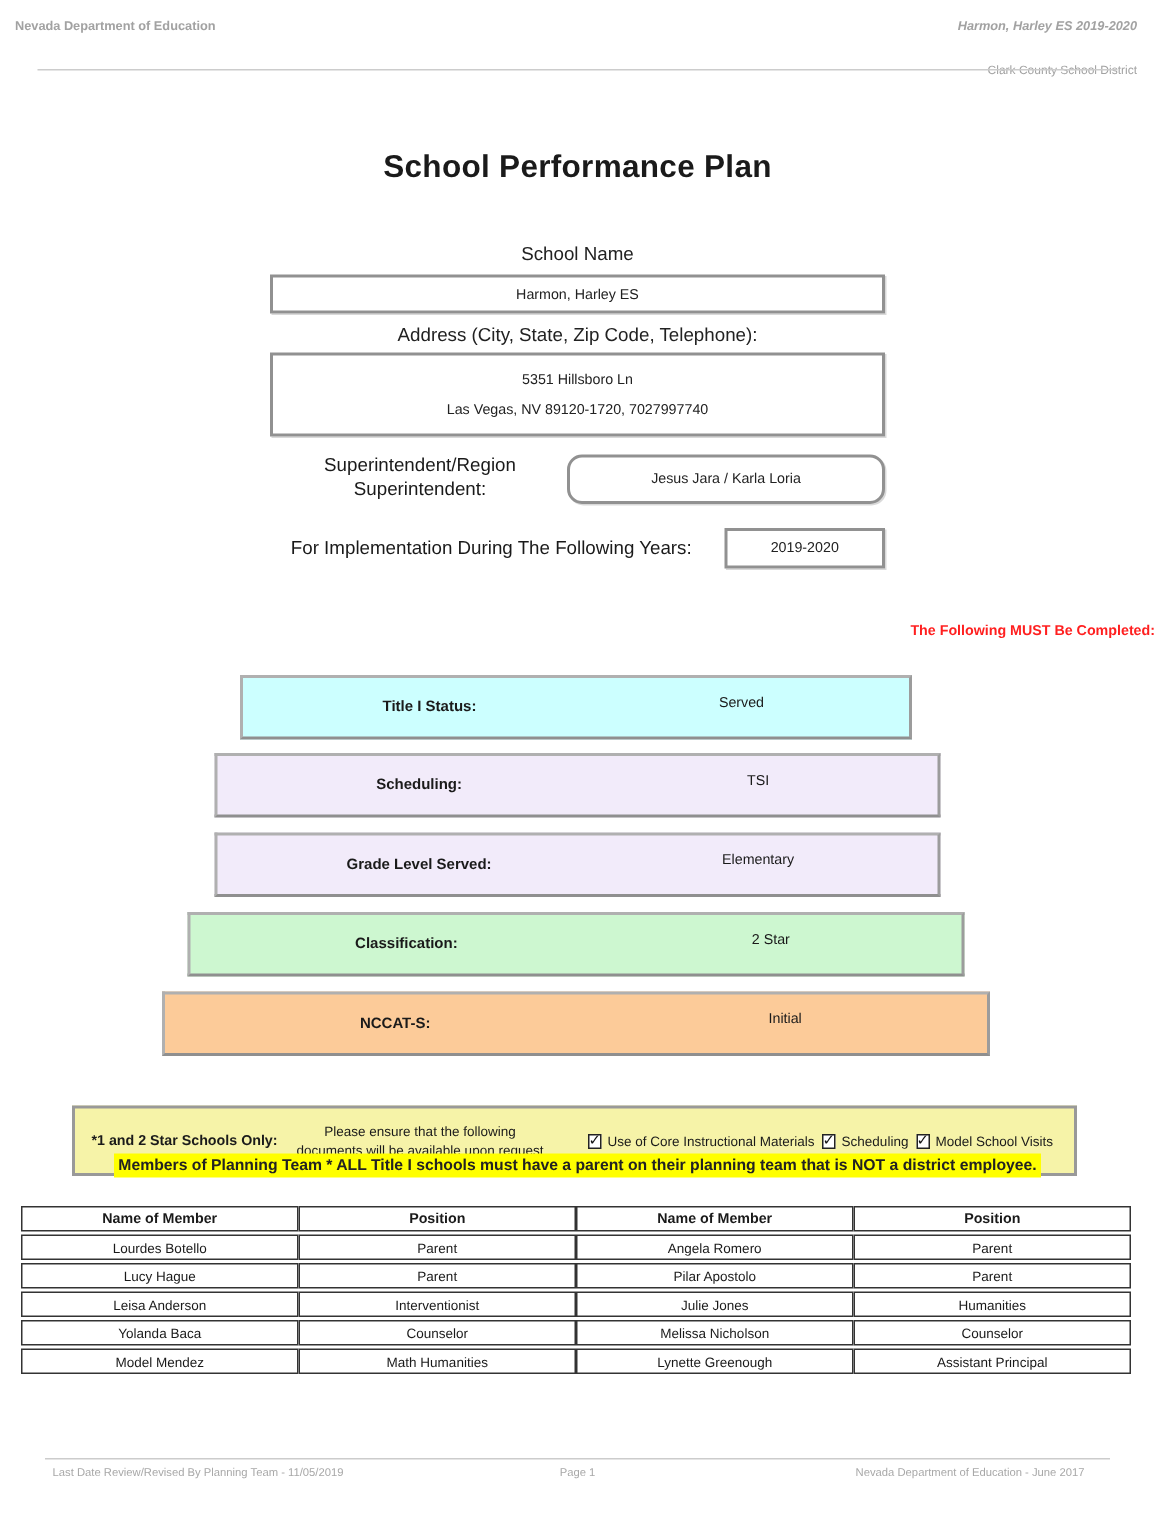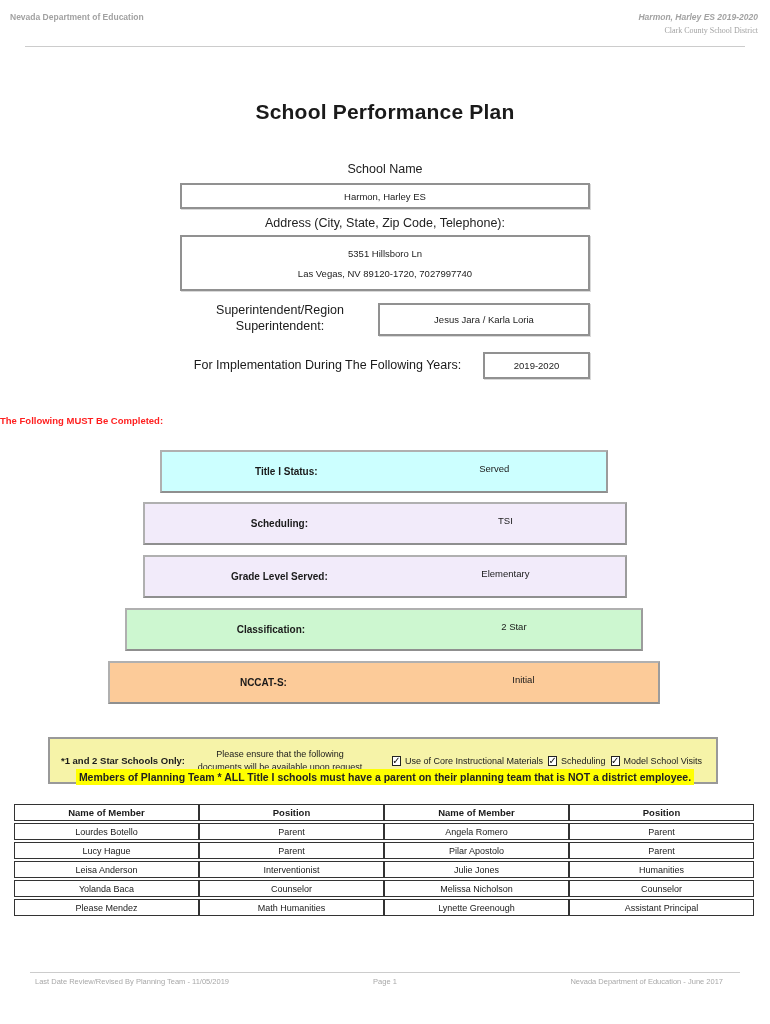--- a/index.html
+++ b/index.html
@@ -13,21 +13,21 @@
     color: #1a1a1a;
     overflow: hidden;
     margin: 0 auto;
   }
   .abs { position: absolute; }
 
   
   .hdr-left { left: 10px; top: 12px; font-size: 8.5px; font-weight: bold; color: #a2a2a2; }
   .hdr-right { right: 12px; top: 12px; text-align: right; color: #a2a2a2; }
   .hdr-right .l1 { font-size: 8.5px; font-weight: bold; font-style: italic; }
-  .hdr-right .l2 { font-size: 8px; margin-top: 4px; font-family: Liberation Serif, serif; }
+  .hdr-right .l2 { font-size: 8px; margin-top: 20px; }
   .rule { height: 0; border-top: 1px solid #cccccc; }
   .rule-top { left: 25px; right: 25px; top: 46px; }
   .rule-bottom { left: 30px; right: 30px; top: 972px; }
   .ftr { top: 977px; font-size: 7.5px; color: #a8a8a8; }
   .ftr-left { left: 35px; }
   .ftr-center { left: 0; width: 100%; text-align: center; }
   .ftr-right { right: 47px; }
 
   
   .doc-title { left: 0; top: 100px; width: 100%; text-align: center; font-size: 21px; font-weight: bold; letter-spacing: 0.2px; }
@@ -38,25 +38,25 @@
     border: 2px solid #919191;
     background: #ffffff;
     display: flex; flex-direction: column;
     align-items: center; justify-content: center;
     font-size: 9.5px; color: #222;
     box-shadow: 1px 1px 0 #d9d9d9;
   }
   .box-school { left: 180px; top: 183px; width: 410px; height: 26px; }
   .box-address { left: 180px; top: 235px; width: 410px; height: 56px; gap: 9px; }
   .lbl-supt { left: 180px; top: 303px; width: 200px; text-align: center; font-size: 12.5px; line-height: 1.25; }
-  .box-supt { left: 378px; top: 303px; width: 212px; height: 33px; }
+  .box-supt { left: 378px; top: 303px; width: 212px; height: 33px; border-radius: 10px; }
   .lbl-impl { left: 185px; top: 358px; width: 285px; text-align: center; font-size: 12.5px; }
   .box-impl { left: 483px; top: 352px; width: 107px; height: 27px; }
 
-  .red-notice { left: 0; top: 415px; width: 100%; text-align: left; font-size: 9.5px; font-weight: bold; color: #ff1f1f; }
+  .red-notice { left: 0; top: 415px; width: 100%; text-align: right; font-size: 9.5px; font-weight: bold; color: #ff1f1f; }
 
   
   .status-row {
     position: absolute;
     display: flex; align-items: center;
     border: 2px solid #b0b0b0;
     border-bottom-color: #8f8f8f; border-right-color: #9c9c9c;
     height: 43px;
   }
   .status-row .status-label { width: 56%; text-align: center; font-size: 10px; font-weight: bold; }
@@ -210,21 +210,21 @@
         <td>Julie Jones</td>
         <td>Humanities</td>
       </tr>
       <tr>
         <td>Yolanda Baca</td>
         <td>Counselor</td>
         <td>Melissa Nicholson</td>
         <td>Counselor</td>
       </tr>
       <tr>
-        <td>Please Mendez</td>
+        <td>Model Mendez</td>
         <td>Math Humanities</td>
         <td>Lynette Greenough</td>
         <td>Assistant Principal</td>
       </tr>
     </tbody>
   </table>
 
   <div class="abs rule rule-bottom"></div>
   <div class="abs ftr ftr-center">Page 1</div>
   <div class="abs ftr ftr-left">Last Date Review/Revised By Planning Team - 11/05/2019</div>

